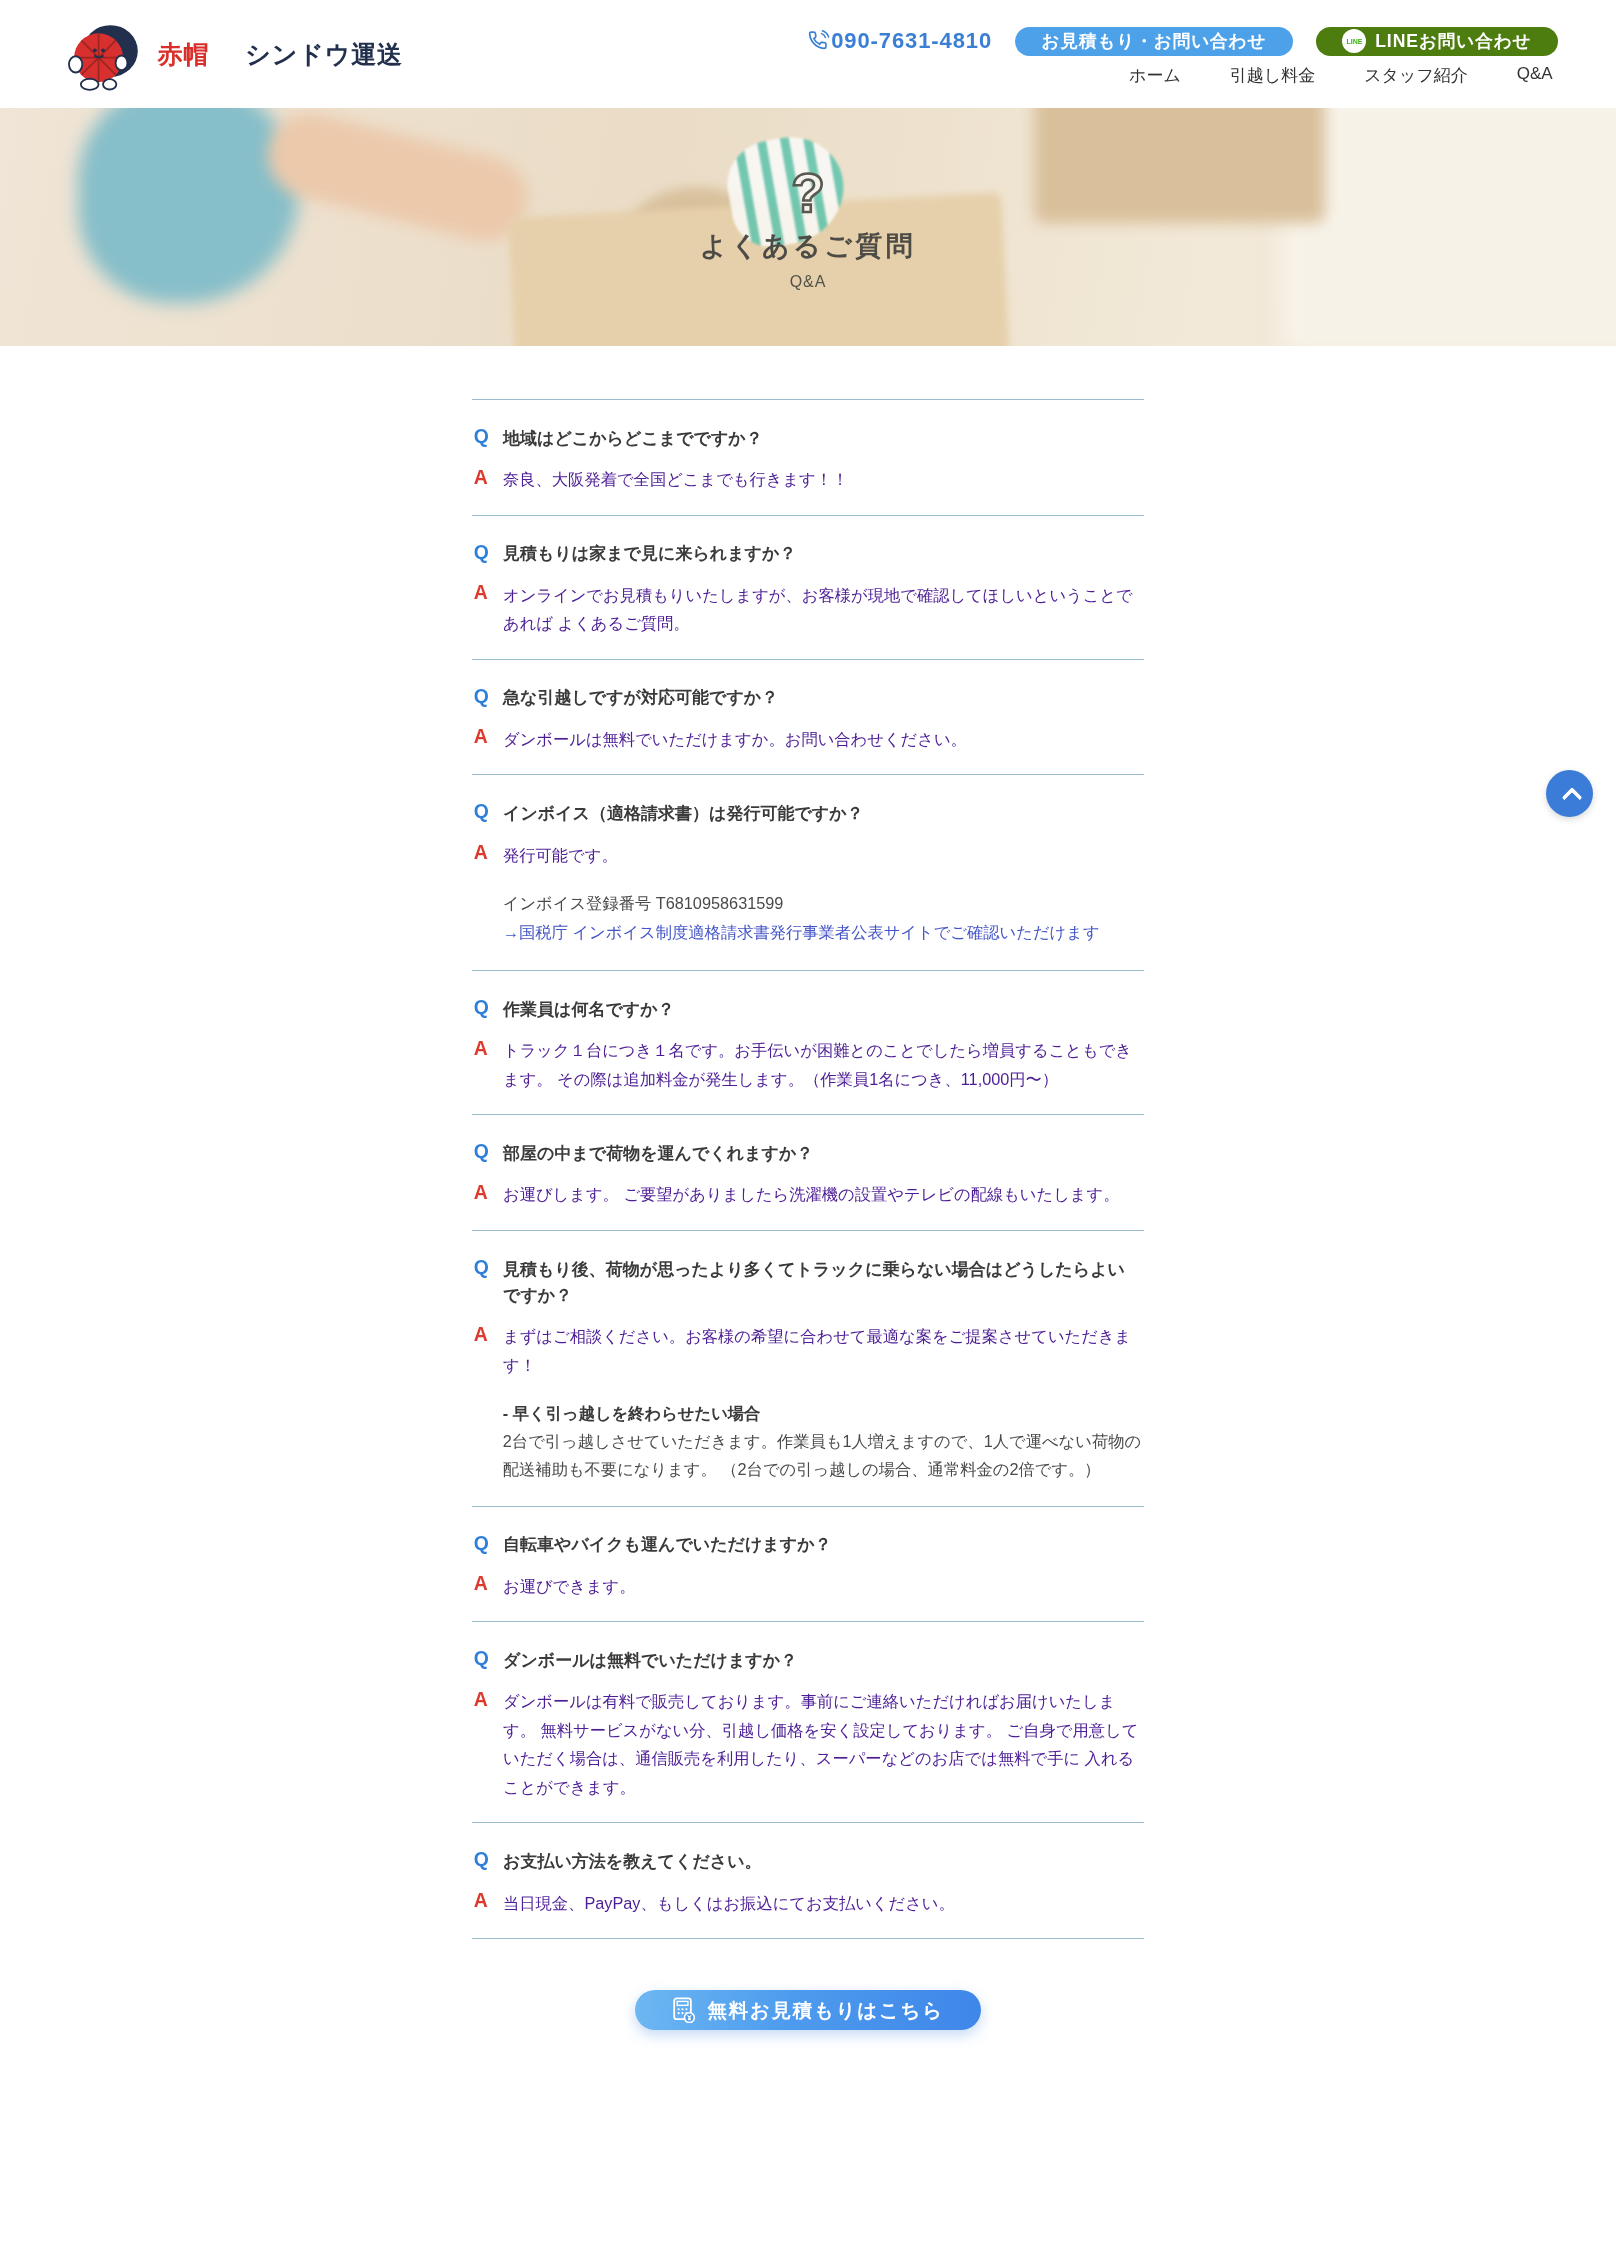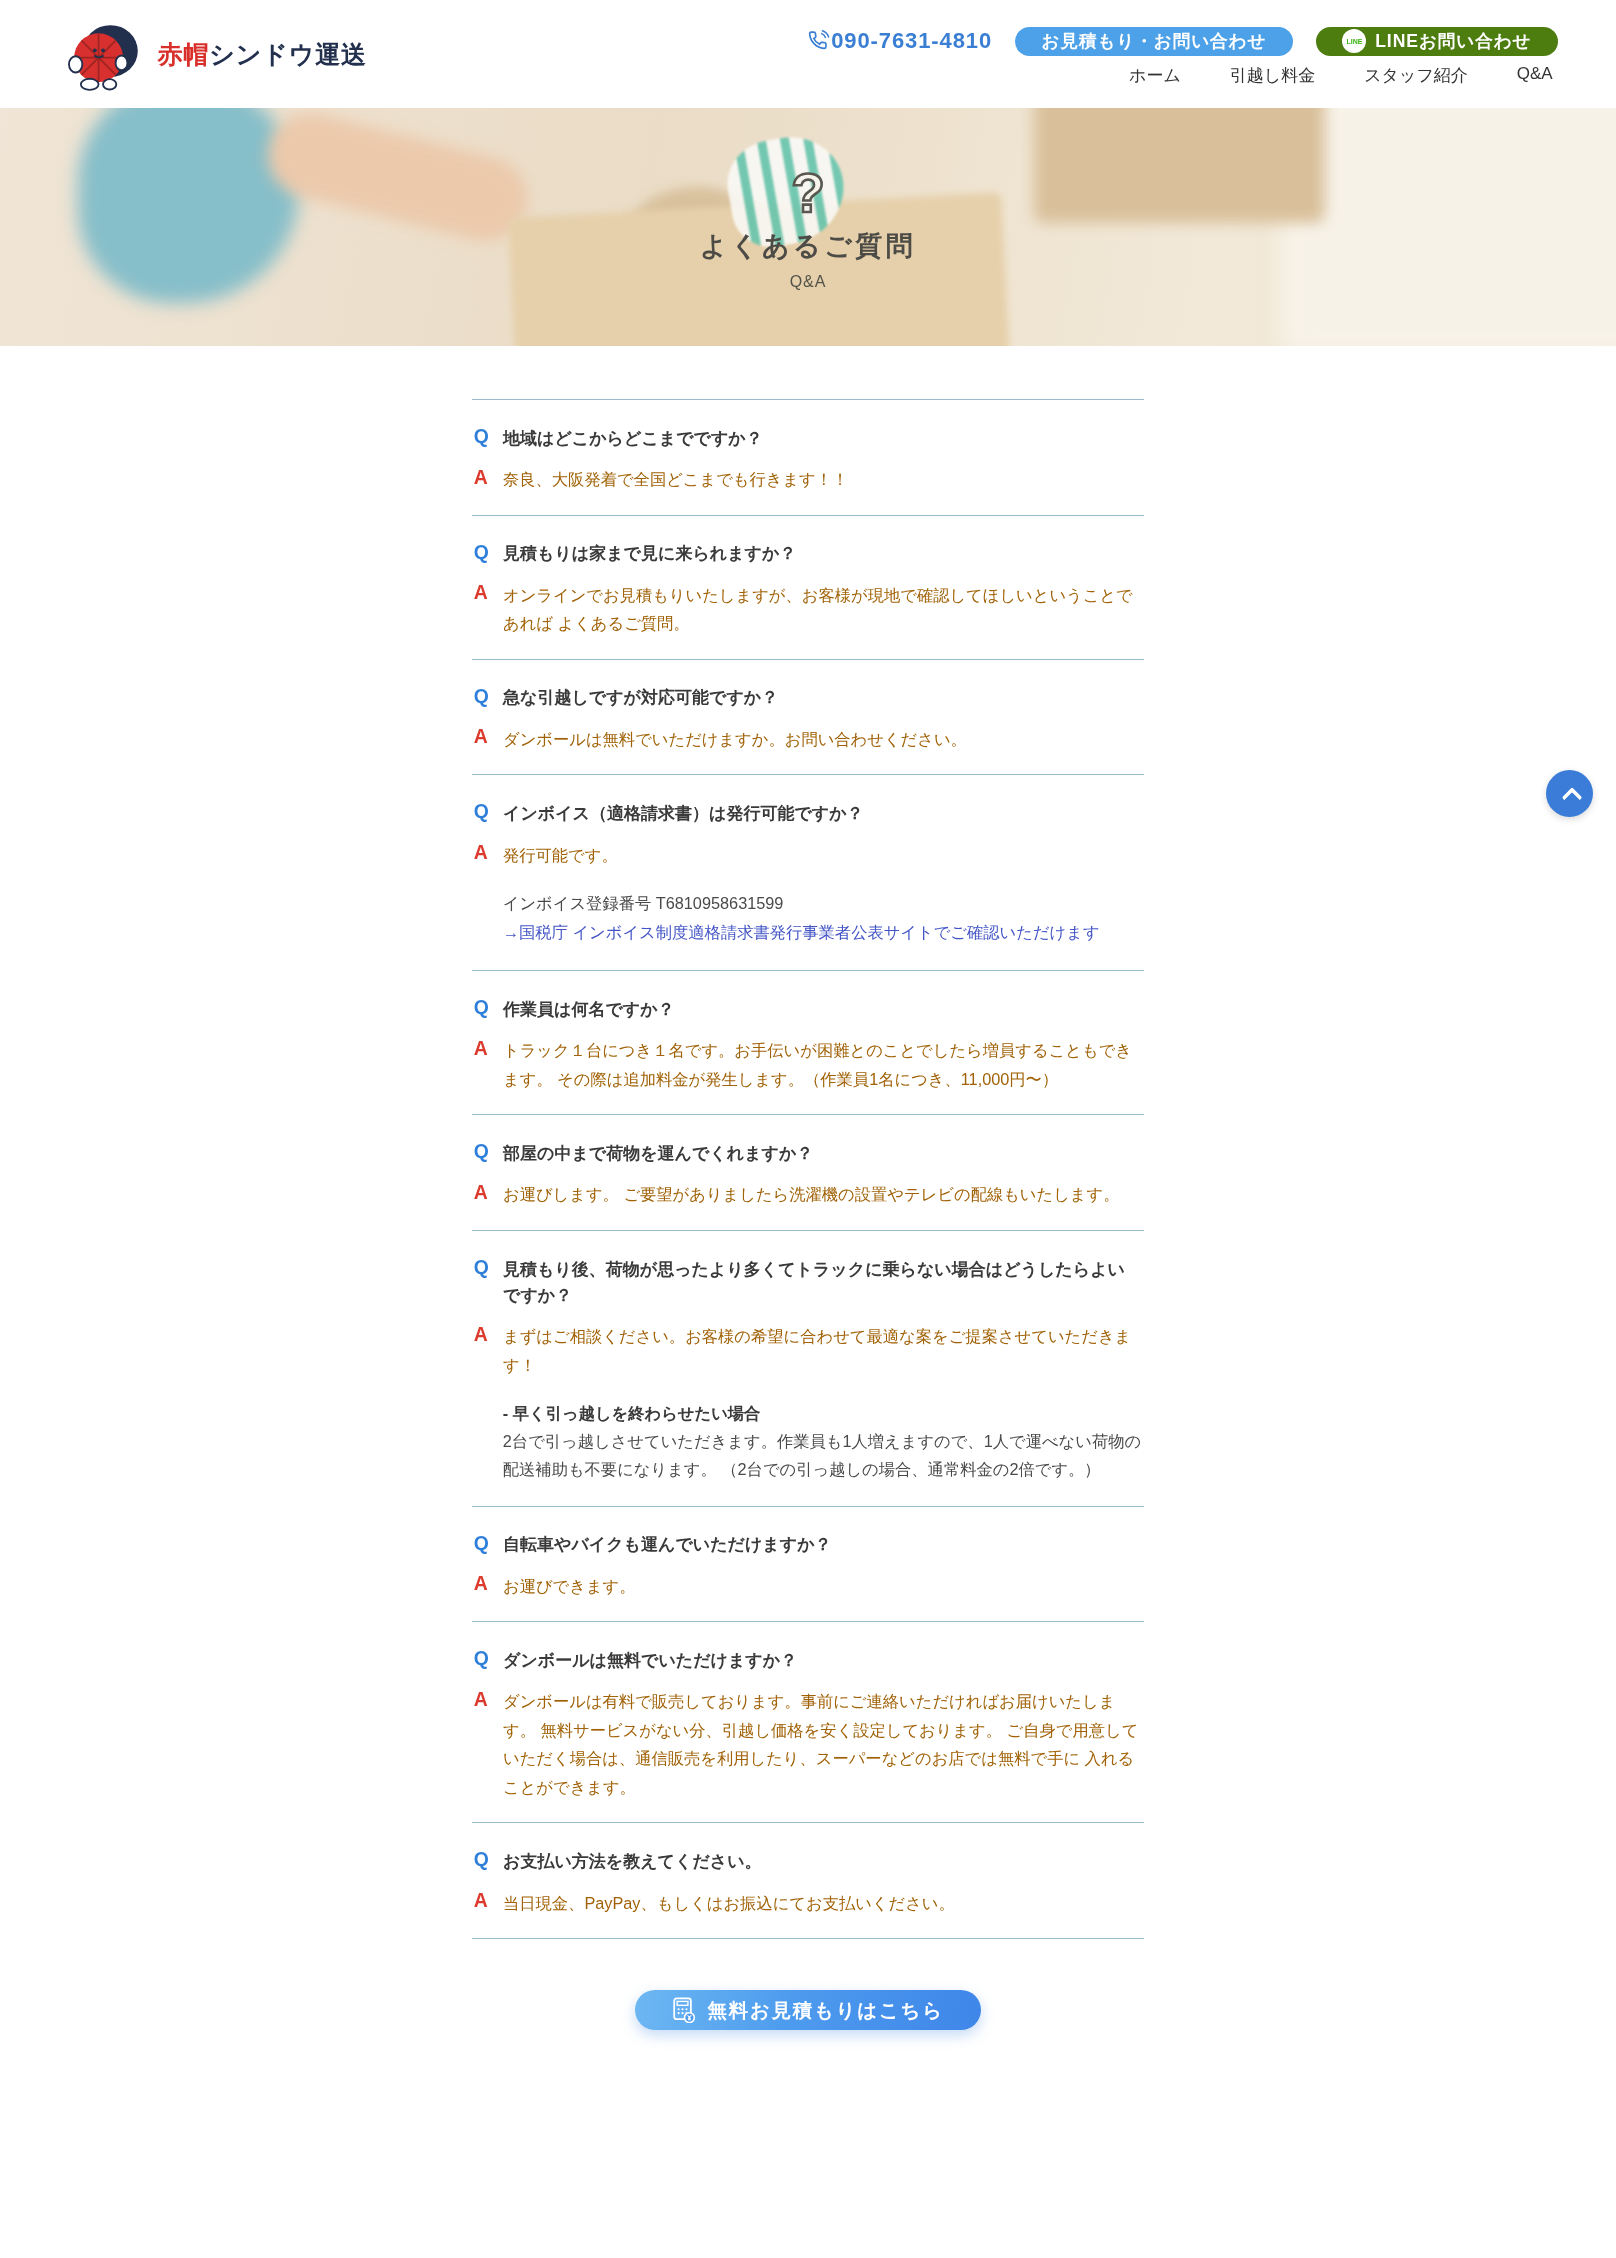--- a/index.html
+++ b/index.html
@@ -6,21 +6,21 @@
   body {
     width:1616px; min-height:2258px; background:#ffffff; position:relative;
     font-family:"Liberation Sans","DejaVu Sans",sans-serif; color:#3c3c3c;
   }
   
   .header { height:108px; display:flex; justify-content:space-between; align-items:center; padding:0 58px 0 64px; background:#fff; }
   .brand-row { display:flex; align-items:center; gap:12.4px; }
   .brand-logo { width:81px; height:74px; }
   .brand-name { font-size:25px; font-weight:bold; letter-spacing:0.9px; }
   .brand-red { color:#d92f2a; }
-  .brand-navy { color:#22304e; }
+  .brand-navy { color:#22304e;margin-left:36px; }
   .header-right { display:flex; flex-direction:column; align-items:flex-end; gap:8px; padding-top:5.3px; }
   .header-top { display:flex; align-items:center; gap:23px; }
   .phone-link { display:flex; align-items:center; color:#3b7fd4; font-weight:bold; font-size:22px; letter-spacing:0.9px; text-decoration:none; }
   .pill-btn { display:flex; align-items:center; gap:8.8px; height:29px; padding:0 26.5px; border-radius:22px; color:#fff; font-size:17.6px; font-weight:bold; border:none; cursor:pointer; font-family:inherit; letter-spacing:0.9px; }
   .btn-quote { background:#4da1e8; }
   .btn-line { background:#4d7c0f; }
   .line-badge { width:24px; height:24px; border-radius:50%; background:#fff; color:#3cb412; font-size:7px; font-weight:bold; display:flex; align-items:center; justify-content:center; letter-spacing:0; }
   .header-nav { display:flex; gap:49px; font-size:17px; color:#333; padding-right:5.3px; }
   .header-nav a { color:#333; text-decoration:none; cursor:pointer; }
   
@@ -40,21 +40,21 @@
   .hero-sub { margin-top:8.8px; font-size:16px; color:#535249; letter-spacing:0.9px; }
   
   .faq { width:672px; margin:0 auto; padding-top:53px; }
   .faq-item { border-top:0.9px solid #9bbcce; padding:23px 1.8px 21px; }
   .faq-item:last-child { border-bottom:0.9px solid #9bbcce; }
   .qrow { display:flex; gap:13.2px; margin-bottom:10.6px; }
   .qmark { color:#2e7fd9; font-weight:800; font-size:19.4px; line-height:1.35; width:16px; flex:none; }
   .qtext { font-weight:bold; color:#3a3a3a; font-size:17px; line-height:1.55; padding-top:2.6px; }
   .arow { display:flex; gap:13.2px; }
   .amark { color:#dd3a2e; font-weight:800; font-size:19.4px; line-height:1.45; width:16px; flex:none; }
-  .atext { color:#a16207; font-size:16.3px; line-height:1.75; padding-top:2.6px; }
+  .atext { color:#4c1d95; font-size:16.3px; line-height:1.75; padding-top:2.6px; }
   .extra { margin:21px 0 3.5px 29px; font-size:16.3px; color:#4a4a4a; line-height:1.65; }
   .extra-link { color:#4355c6; text-decoration:none; display:inline-block; margin-top:1.8px; cursor:pointer; }
   .sections { margin:19.4px 0 1.8px 29px; font-size:16.3px; color:#4a4a4a; line-height:1.72; }
   .sec + .sec { margin-top:21px; }
   .sec-head { font-weight:bold; color:#3a3a3a; }
   
   .cta-wrap { display:flex; justify-content:center; margin-top:51px; }
   .cta-btn { display:flex; align-items:center; gap:11.5px; height:40px; padding:0 37px; border-radius:28px; border:none; cursor:pointer;
     background:linear-gradient(95deg,#6db7f2 0%,#4d9bee 45%,#3f86e9 100%); color:#fff; font-size:19.4px; font-weight:bold; letter-spacing:1.8px;
     font-family:inherit; box-shadow:0 5.3px 14px rgba(90,150,230,.35); }

